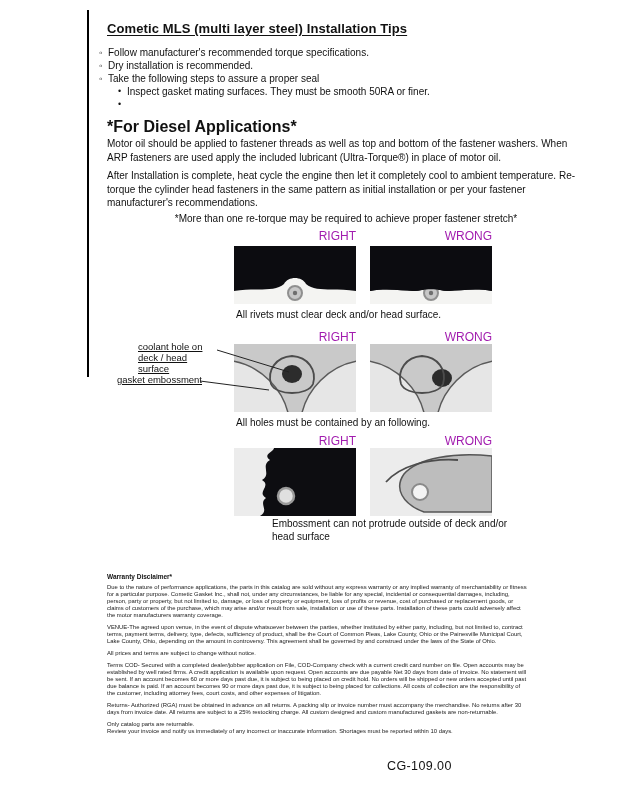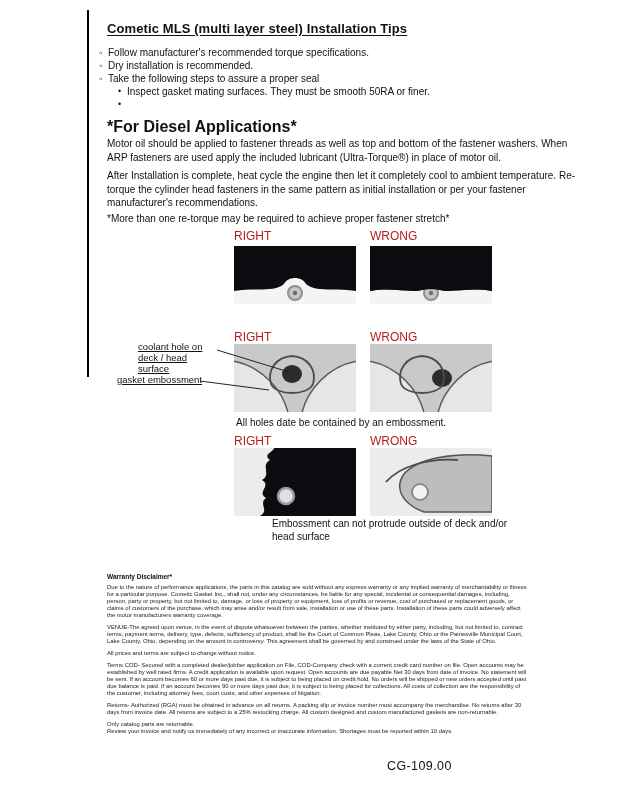--- a/index.html
+++ b/index.html
@@ -15,23 +15,23 @@
   .intro { position:absolute; left:99px; top:46px; width:482px; font-size:10px; line-height:13px; }
   .b-line { display:flex; align-items:flex-start; }
   .b-line.sub { padding-left:19px; }
   .mk1 { width:9px; flex:0 0 9px; font-size:10px; line-height:13px; }
   .mk2 { width:9px; flex:0 0 9px; font-size:9px; line-height:13px; }
 
   .diesel-heading { position:absolute; left:107px; top:118px; font-size:16px; font-weight:bold; }
   .para { position:absolute; left:107px; width:478px; font-size:10px; line-height:13.5px; }
   .p1 { top:137px; }
   .p2 { top:169px; }
-  .p3 { top:212px; }
+  .p3 { top:212px;text-align:center; }
 
-  .col-label { position:absolute; width:122px; text-align:left; font-size:12px; color:#b91c1c; }
+  .col-label { position:absolute; width:122px; text-align:right; font-size:12px; color:#a21caf; }
   .panel { position:absolute; width:122px; }
   .panel svg { display:block; }
   .caption { position:absolute; left:236px; font-size:10px; line-height:12.5px; }
   .caption.wide { width:252px;margin-left:36px; }
 
   .annot { position:absolute; font-size:9.5px; line-height:11px; color:#111;text-decoration:underline; }
   .annot-coolant { left:138px; top:341px; width:82px; }
   .annot-emboss { left:117px; top:374px; white-space:nowrap; }
 
   .leader-overlay { position:absolute; left:0; top:0; width:618px; height:800px; pointer-events:none; }
@@ -92,20 +92,21 @@
   </div>
   <div class="panel" style="left:370px; top:246px;">
     <svg width="122" height="58" viewBox="0 0 122 58">
       <rect width="122" height="58" fill="#0c0c10"></rect>
       <path d="M0,58 L0,45 C22,41 40,47 52,44 C56,43 66,43 70,44 C82,47 100,41 122,45 L122,58 Z" fill="#f4f4f2"></path>
       <circle cx="61" cy="47" r="7" fill="#c7c7c7" stroke="#8f8f8f" stroke-width="2"></circle>
       <circle cx="61" cy="47" r="2.2" fill="#6e6e6e"></circle>
       <path d="M0,0 L122,0 L122,45 C100,41 82,47 70,44 C66,43 56,43 52,44 C40,47 22,41 0,45 Z" fill="#0c0c10"></path>
     </svg>
   </div>
+  <div class="caption" style="top:309px;">All rivets must clear deck and/or head surface.</div>
 
   <div class="col-label" style="left:234px; top:330px;">RIGHT</div>
   <div class="col-label" style="left:370px; top:330px;">WRONG</div>
 
   <div class="panel" style="left:234px; top:344px;">
     <svg width="122" height="68" viewBox="0 0 122 68">
       <rect width="122" height="68" fill="#c9c9c9"></rect>
       <circle cx="-14" cy="86" r="70" fill="#e6e6e6" stroke="#5a5a5a" stroke-width="1.5"></circle>
       <circle cx="136" cy="86" r="70" fill="#e6e6e6" stroke="#5a5a5a" stroke-width="1.5"></circle>
       <ellipse cx="58" cy="30" rx="10" ry="9" fill="#2c2c2c"></ellipse>
@@ -114,21 +115,21 @@
   </div>
   <div class="panel" style="left:370px; top:344px;">
     <svg width="122" height="68" viewBox="0 0 122 68">
       <rect width="122" height="68" fill="#c9c9c9"></rect>
       <circle cx="-14" cy="86" r="70" fill="#e6e6e6" stroke="#5a5a5a" stroke-width="1.5"></circle>
       <circle cx="136" cy="86" r="70" fill="#e6e6e6" stroke="#5a5a5a" stroke-width="1.5"></circle>
       <ellipse cx="72" cy="34" rx="10" ry="9" fill="#2c2c2c"></ellipse>
       <path d="M52,12 C68,13 77,26 73,40 C68,52 36,52 31,40 C27,26 36,13 52,12 Z" fill="none" stroke="#4c4c4c" stroke-width="1.8"></path>
     </svg>
   </div>
-  <div class="caption" style="top:417px;">All holes date be contained by an embossment.</div>
+  <div class="caption" style="top:417px;">All holes must be contained by an following.</div>
 
   <div class="annot annot-coolant">coolant hole on deck / head surface</div>
   <div class="annot annot-emboss">gasket embossment</div>
 
   <svg class="leader-overlay" width="618" height="800" viewBox="0 0 618 800">
     <line x1="217" y1="350" x2="289" y2="372" stroke="#222" stroke-width="1"></line>
     <line x1="200" y1="381" x2="269" y2="390" stroke="#222" stroke-width="1"></line>
   </svg>
 
   <div class="col-label" style="left:234px; top:434px;">RIGHT</div>

